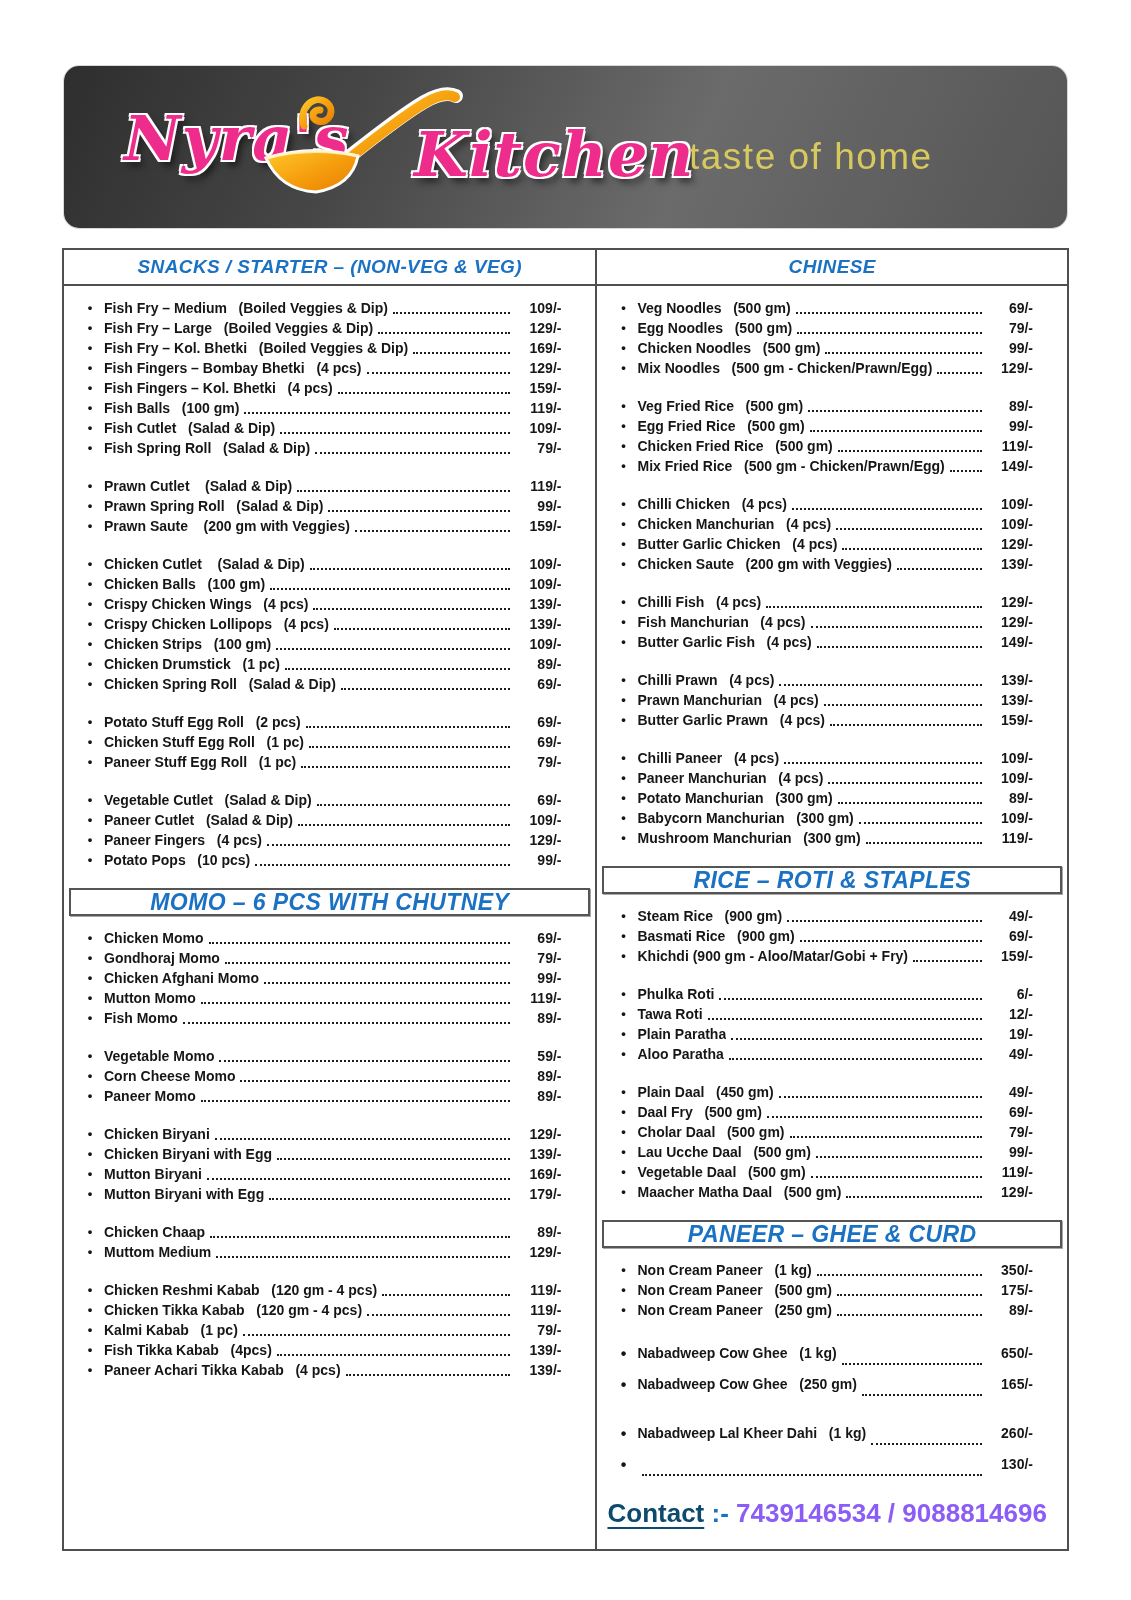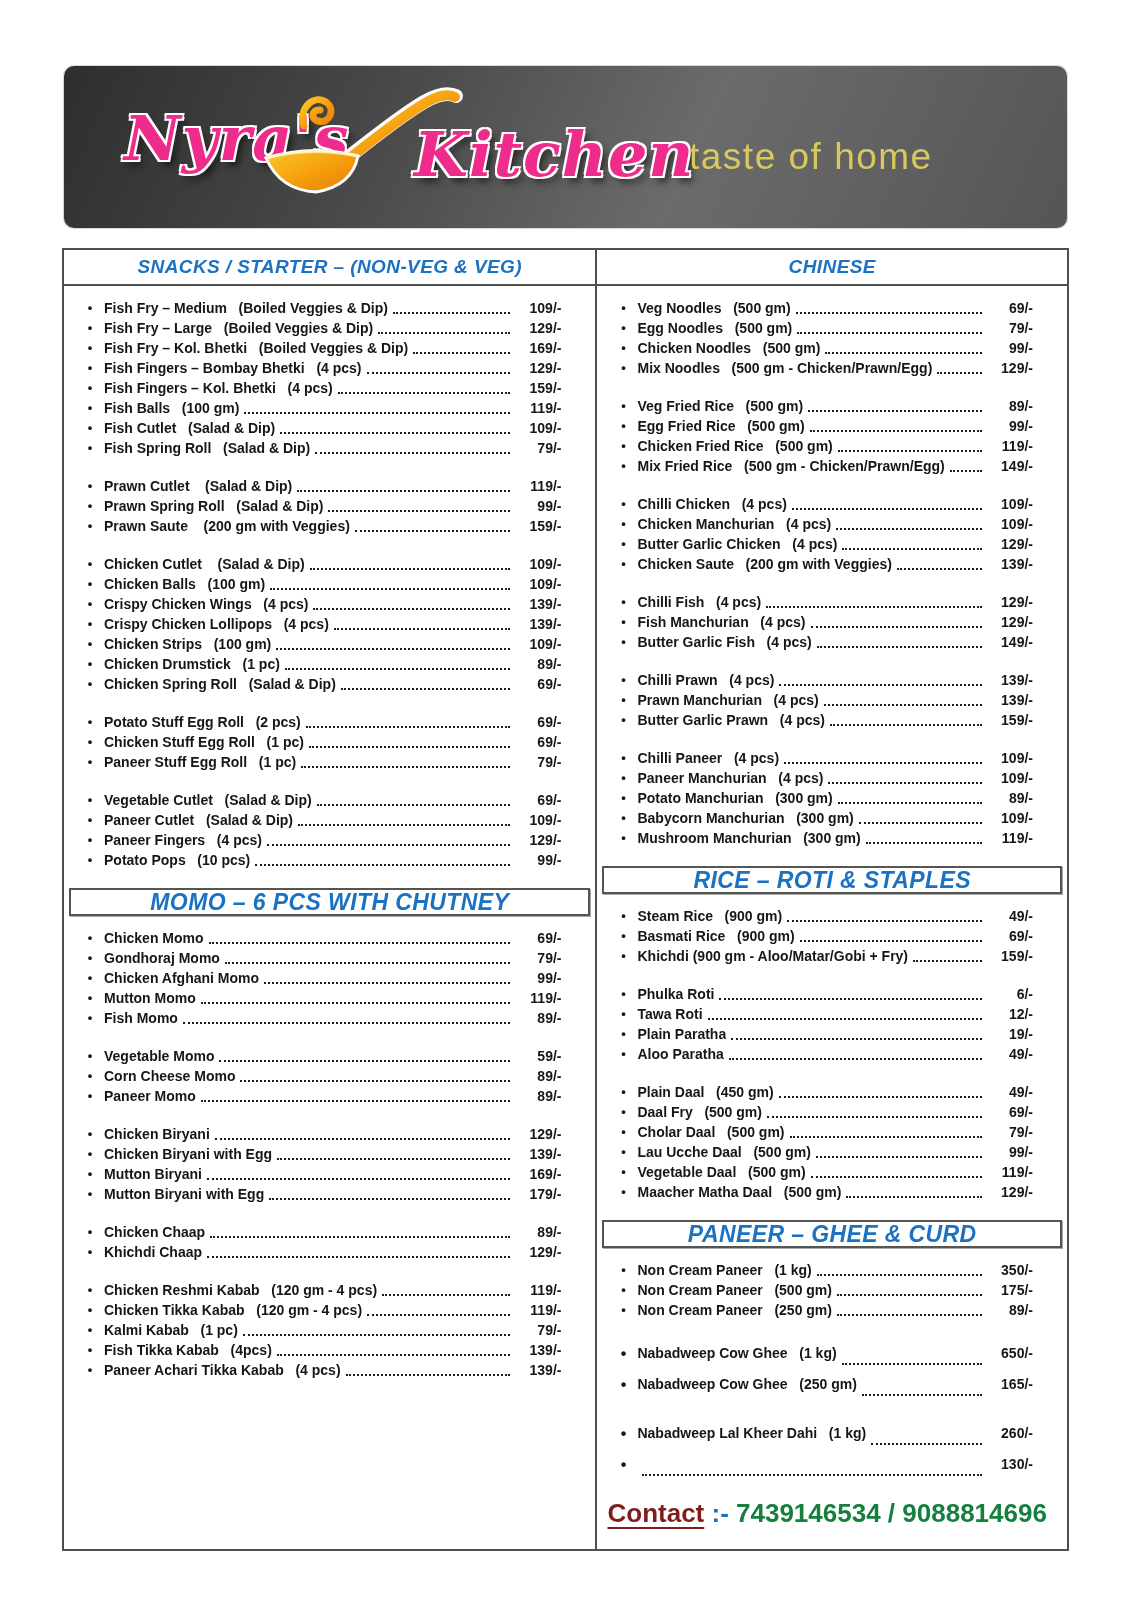--- a/index.html
+++ b/index.html
@@ -8,21 +8,21 @@
     width: 1131px; height: 1600px;
     position: relative;
     font-family: "Liberation Sans", sans-serif;
     overflow: hidden;
   }
 
   
   .banner {
     position: absolute; left: 64px; top: 66px;
     width: 1003px; height: 162px;
-    border-radius: 10px;
+    border-radius: 15px;
     background: linear-gradient(115deg, #2e2e2e 0%, #474747 30%, #6b6b6b 62%, #555555 100%);
     box-shadow: 0 0 0 1px #d8d8d8;
   }
   .logo-word {
     position: absolute;
     font-family: "DejaVu Serif", serif;
     font-style: italic; font-weight: bold;
     font-size: 62px; line-height: 1;
     color: #ee2c8c;
     text-shadow:
@@ -91,23 +91,23 @@
     color: #1b72c2; font-weight: bold; font-style: italic;
     font-size: 23px; letter-spacing: .4px;
     background: #ffffff;
   }
 
   .contact-row {
     margin: 16px 8px 4px 10px;
     font-size: 26px; font-weight: bold;
     white-space: nowrap;
   }
-  .contact-label { color: #7f1d1d; text-decoration: underline; text-underline-offset: 5px; }
+  .contact-label { color: #0c4a6e; text-decoration: underline; text-underline-offset: 5px; }
   .contact-sep { color: #1b72c2; }
-  .contact-numbers { color: #15803d; }
+  .contact-numbers { color: #8b5cf6; }
 </style>
 </head>
 <body>
 
 <header class="banner">
   <span class="logo-word word-nyras">Nyra's</span>
 
   <svg class="spoon" width="215" height="130" viewBox="0 0 215 130" aria-hidden="true">
     <defs>
       <linearGradient id="gold" x1="0" y1="0" x2="1" y2="1">
@@ -186,21 +186,21 @@
           <div class="item-row"><span class="bullet">•</span><span class="iname">Paneer Momo</span><span class="leader"></span><span class="price">89/-</span></div>
         </div>
         <div class="group">
           <div class="item-row"><span class="bullet">•</span><span class="iname">Chicken Biryani</span><span class="leader"></span><span class="price">129/-</span></div>
           <div class="item-row"><span class="bullet">•</span><span class="iname">Chicken Biryani with Egg</span><span class="leader"></span><span class="price">139/-</span></div>
           <div class="item-row"><span class="bullet">•</span><span class="iname">Mutton Biryani</span><span class="leader"></span><span class="price">169/-</span></div>
           <div class="item-row"><span class="bullet">•</span><span class="iname">Mutton Biryani with Egg</span><span class="leader"></span><span class="price">179/-</span></div>
         </div>
         <div class="group">
           <div class="item-row"><span class="bullet">•</span><span class="iname">Chicken Chaap</span><span class="leader"></span><span class="price">89/-</span></div>
-          <div class="item-row"><span class="bullet">•</span><span class="iname">Khichdi Chaap</span><span class="leader"></span><span class="price">129/-</span></div>
+          <div class="item-row"><span class="bullet">•</span><span class="iname">Muttom Medium</span><span class="leader"></span><span class="price">129/-</span></div>
         </div>
         <div class="group">
           <div class="item-row"><span class="bullet">•</span><span class="iname">Chicken Reshmi Kabab   (120 gm - 4 pcs)</span><span class="leader"></span><span class="price">119/-</span></div>
           <div class="item-row"><span class="bullet">•</span><span class="iname">Chicken Tikka Kabab   (120 gm - 4 pcs)</span><span class="leader"></span><span class="price">119/-</span></div>
           <div class="item-row"><span class="bullet">•</span><span class="iname">Kalmi Kabab   (1 pc)</span><span class="leader"></span><span class="price">79/-</span></div>
           <div class="item-row"><span class="bullet">•</span><span class="iname">Fish Tikka Kabab   (4pcs)</span><span class="leader"></span><span class="price">139/-</span></div>
           <div class="item-row"><span class="bullet">•</span><span class="iname">Paneer Achari Tikka Kabab   (4 pcs)</span><span class="leader"></span><span class="price">139/-</span></div>
         </div>
       </div>
     </section>

